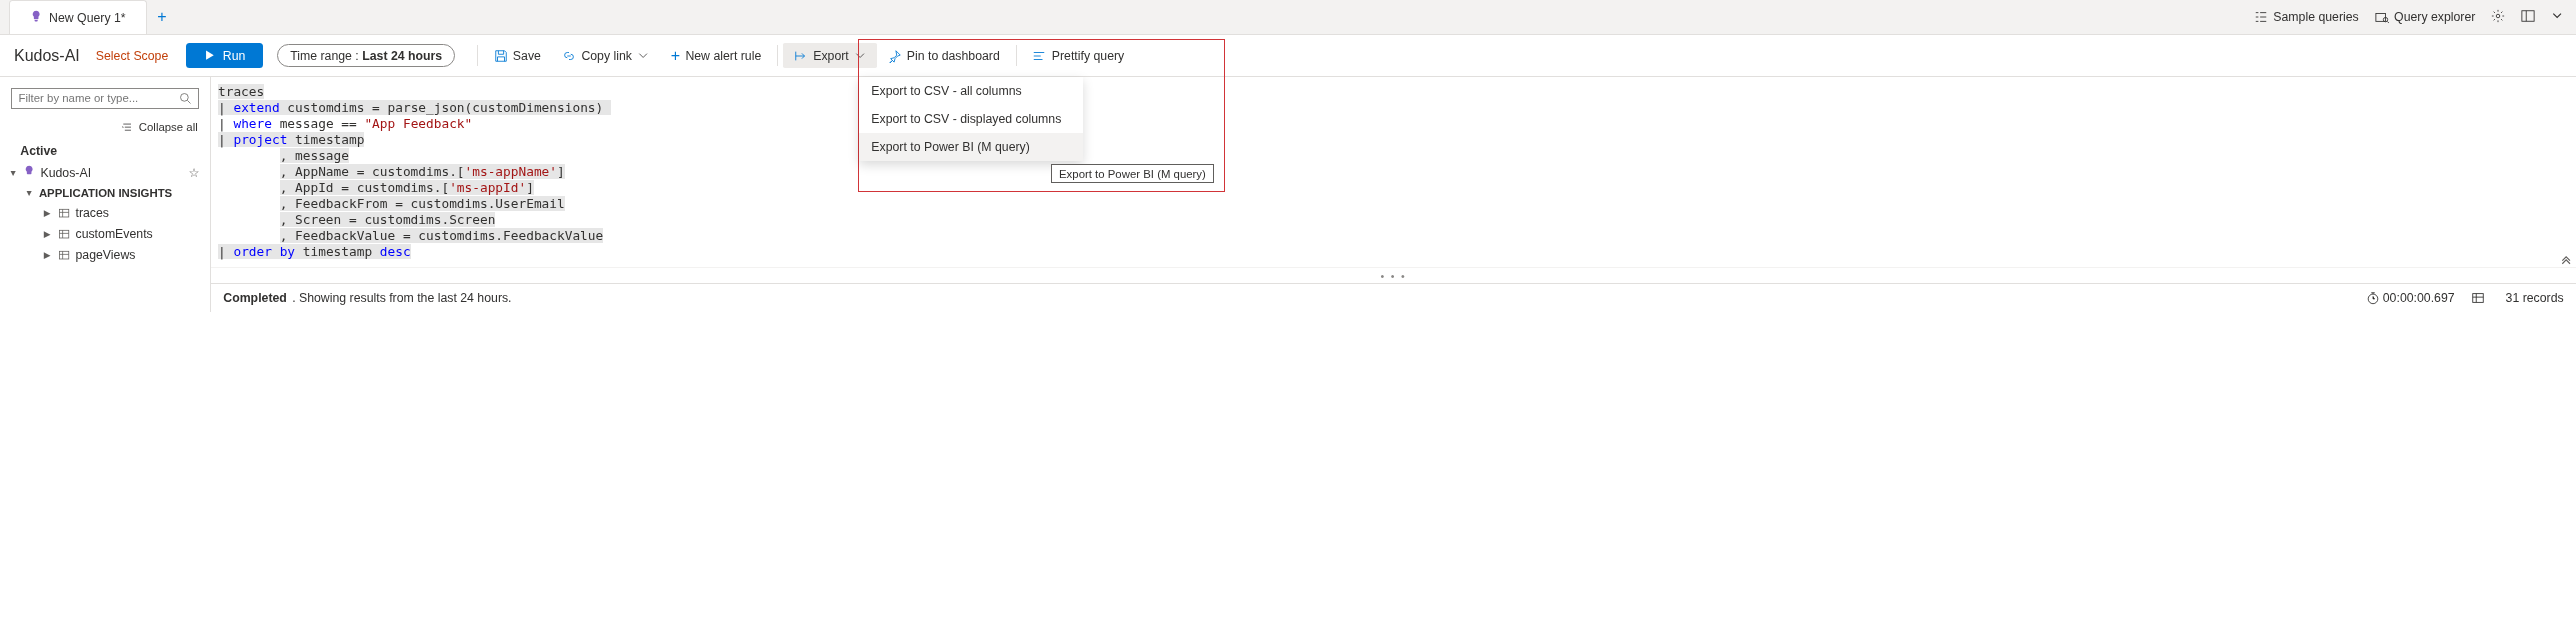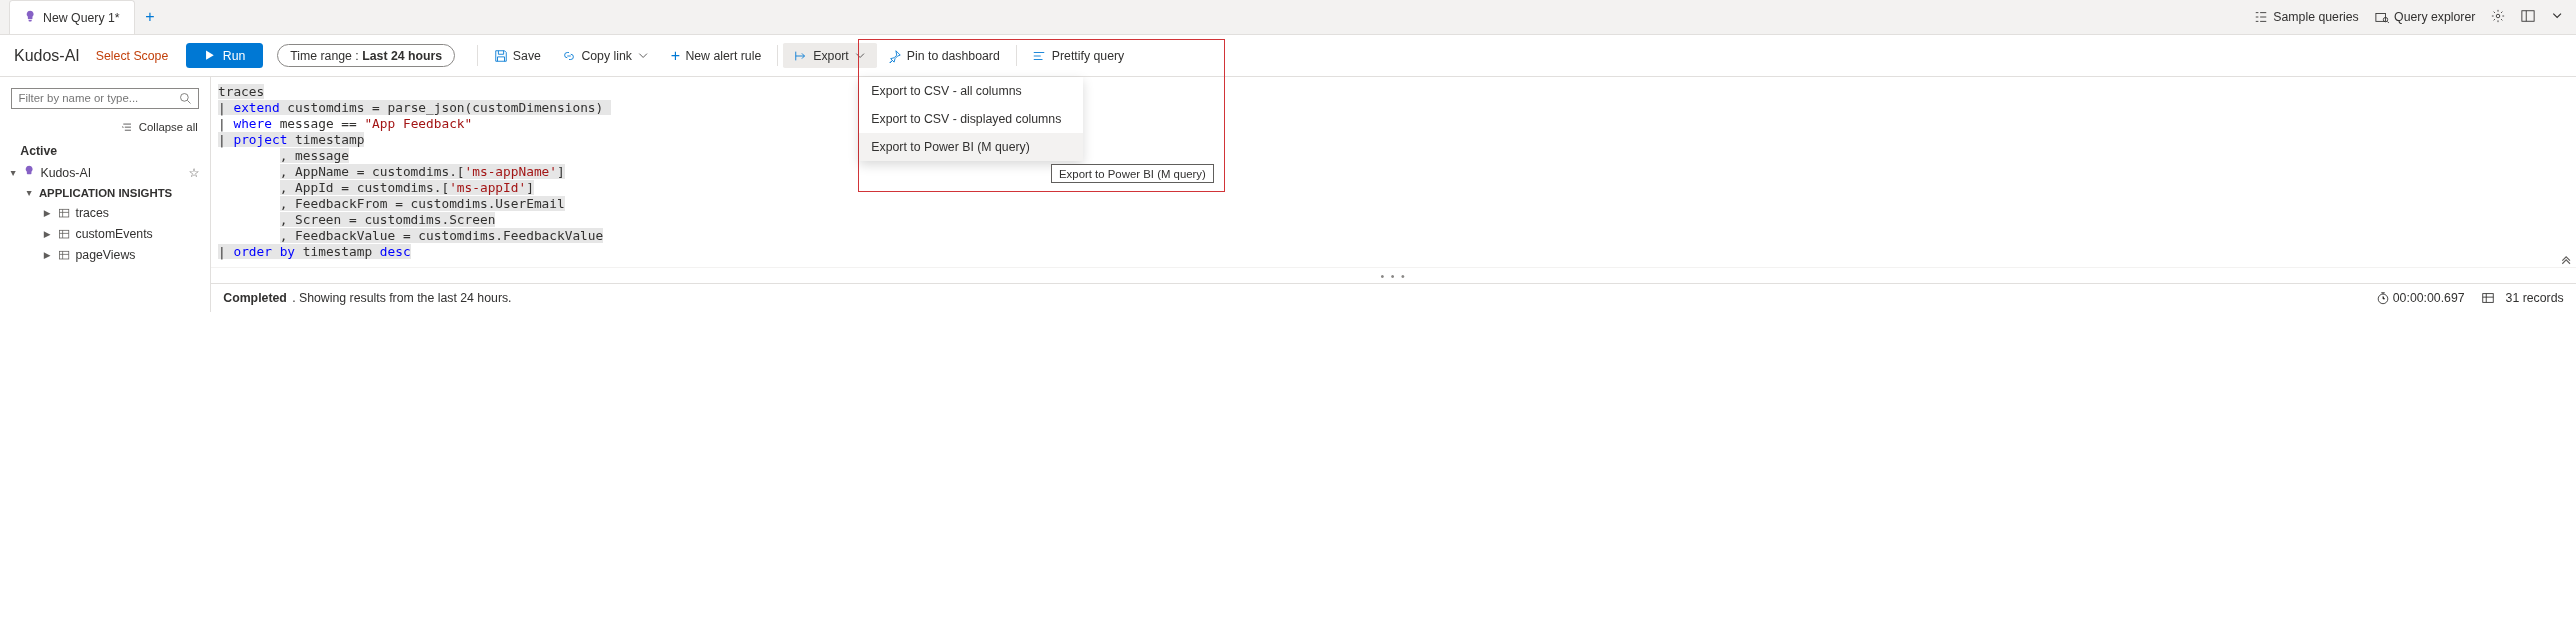--- a/index.html
+++ b/index.html
@@ -17,21 +17,21 @@
       background: #f3f2f1;
       border-bottom: 0.9px solid #e1dfdd;
       height: 35px;
       padding-left: 8.8px;
     }
     .tab {
       display: flex;
       align-items: center;
       gap: 7px;
       background: #fff;
-      padding: 0 14px;
+      padding: 0 20px;
       height: 100%;
       border-top: 0.9px solid #e1dfdd;
       border-left: 0.9px solid #e1dfdd;
       border-right: 0.9px solid #e1dfdd;
       border-radius: 3.5px 3.5px 0 0;
       margin-bottom: -0.9px;
     }
     .tab .bulb-icon { color: #8661c5; }
     .tab-plus { margin-left: 10.6px; color: #0078d4; font-size: 16px; cursor: pointer; }
     .top-right-actions {
@@ -430,21 +430,21 @@
       <span class="bold">Completed</span>
       <span>. Showing results from the last 24 hours.</span>
       <div class="status-right">
         <span style="display:flex;align-items:center;gap:3px;">
           <svg class="icon" viewBox="0 0 16 16">
               <circle cx="8" cy="9" r="5.5" fill="none" stroke="currentColor"></circle>
               <path stroke="currentColor" d="M8 6v3h2M6 2h4M8 2v1.5"></path>
             </svg>
           <span>00:00:00.697</span>
         </span>
-        <span style="display:flex;align-items:flex-start;gap:11px;">
+        <span style="display:flex;align-items:flex-start;gap:21px;">
           <svg class="icon" viewBox="0 0 16 16">
               <rect x="2" y="3" width="12" height="10" fill="none" stroke="currentColor"></rect>
               <line x1="2" y1="7" x2="14" y2="7" stroke="currentColor"></line>
               <line x1="6" y1="3" x2="6" y2="13" stroke="currentColor"></line>
             </svg>
           <span>31 records</span>
         </span>
       </div>
     </div>
     <span class="side-scroll-up">

